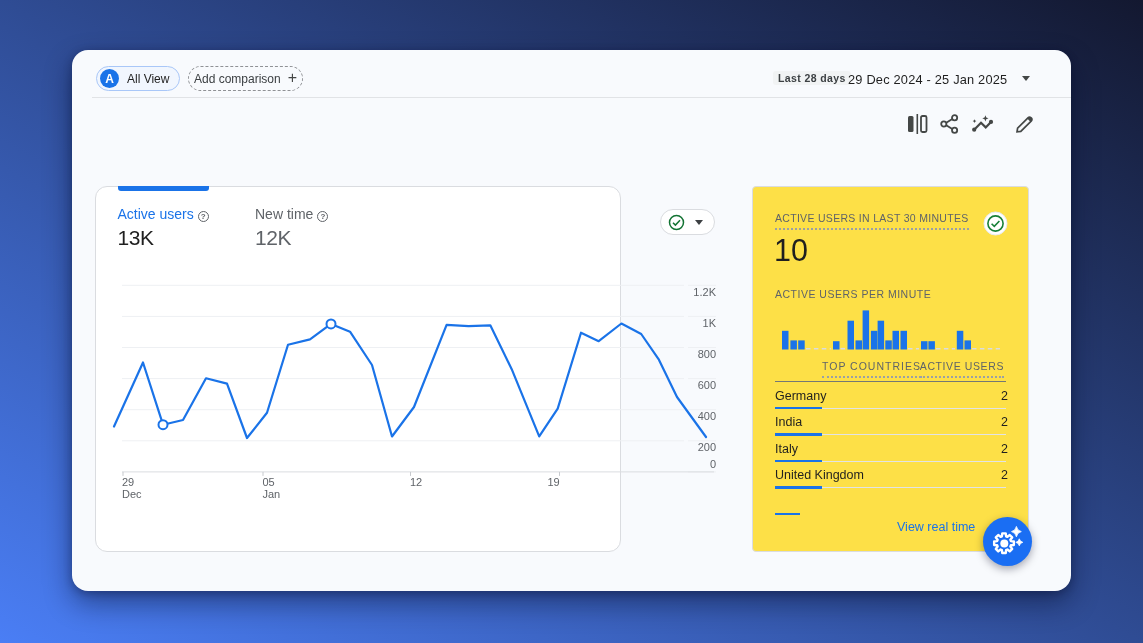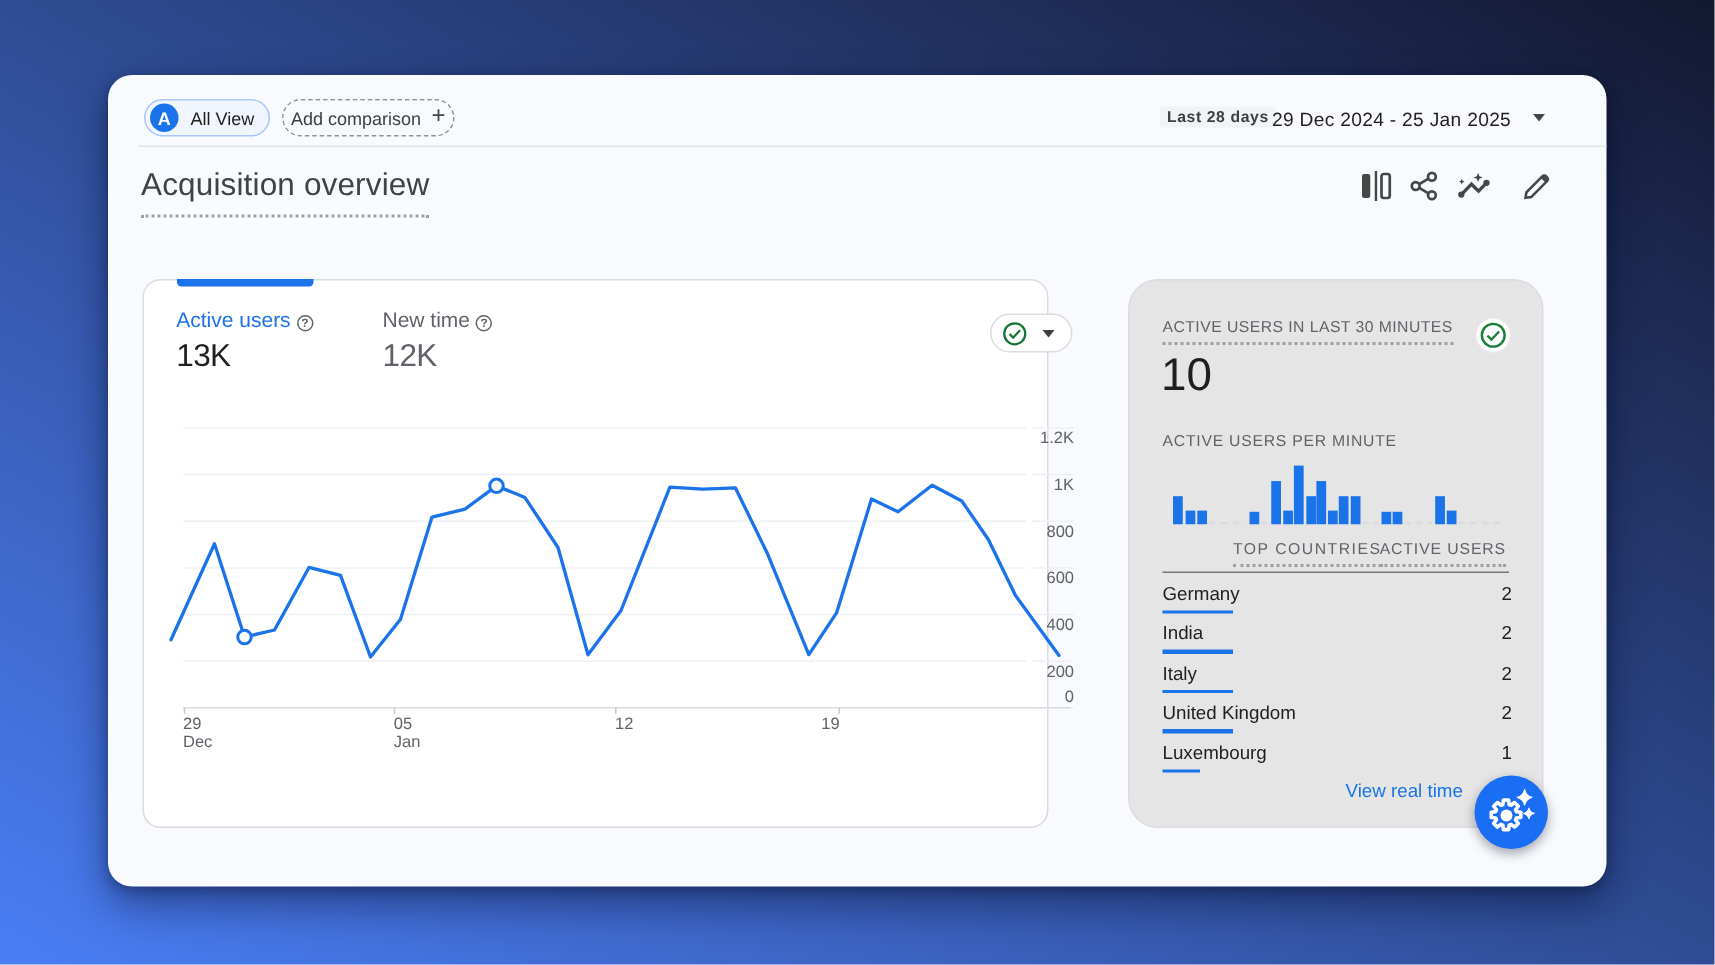--- a/index.html
+++ b/index.html
@@ -47,26 +47,26 @@
   }
   .topdivider { left:20px; top:46.5px; width:979px; height:1px; background:#e1e3e6; }
 
   .title {
     left:22px; top:62px; font-size:21px; color:#3f4346;
     border-bottom:2px dotted #9aa0a6; padding-bottom:7px; letter-spacing:.1px;
   }
 
   
   .cardL {
-    left:23px; top:136px; width:604px; height:366px; background:#fff;
+    left:23px; top:136px; width:526px; height:366px; background:#fff;
     border:1px solid #dadce0; border-radius:12px;
   }
   .cardR {
-    left:680px; top:136px; width:277px; height:366px; background:#e5e5e5;
-    border:1px solid #dadce0; border-radius:20px;
+    left:680px; top:136px; width:277px; height:366px; background:#fde047;
+    border:1px solid #dadce0; border-radius:4px;
   }
   .tabbar { left:22px; top:-1px; width:91px; height:5px; background:#1a73e8; border-radius:0 0 3px 3px; }
 
   .mlabel { font-size:14px; }
   .mval { font-size:21px; color:#1f1f1f; letter-spacing:-0.4px; }
   .help {
     display:inline-block; width:11px; height:11px; border:1.1px solid #5f6368; border-radius:50%;
     color:#5f6368; font-size:8px; text-align:center; line-height:10px; font-weight:bold;
     vertical-align:0.5px; margin-left:4px;
   }
@@ -97,21 +97,20 @@
 
   <div class="abs chip1">
       <div class="avatar">A</div>
       <span>All View</span>
     </div>
   <div class="abs chip2">Add comparison<span class="plus">+</span></div>
   <div class="abs last28">Last 28 days</div>
   <div class="abs daterange">29 Dec 2024 - 25 Jan 2025</div>
   <div class="abs caret"></div>
   <div class="abs topdivider"></div>
-  <div class="abs title">Acquisition overview</div>
 
   <svg class="abs" style="left:826px; top:58px;" width="140" height="32" viewBox="0 0 140 32">
     <g fill="none" stroke="#444746" stroke-width="1.8">
 
       <rect x="10" y="8" width="5.5" height="16" rx="1.5" fill="#444746" stroke="none"></rect>
       <line x1="19.3" y1="6" x2="19.3" y2="26" stroke-width="1.6"></line>
       <rect x="23" y="8" width="5.5" height="16" rx="1.5"></rect>
 
       <g transform="translate(43,7)">
         <circle cx="13.6" cy="2.8" r="2.6"></circle>
@@ -244,21 +243,20 @@
     </svg>
 
     <div class="abs sechead" style="left:22px; top:173px; letter-spacing:1px;margin-left:47px;">TOP COUNTRIES</div>
     <div class="abs sechead" style="right:24px; top:173px; letter-spacing:.6px;">ACTIVE USERS</div>
     <div class="abs" style="left:21.5px; top:193.5px; width:231.5px; height:1px; background:#747775;"></div>
 
     <div class="trow" style="top:201.5px;">Germany<span class="v">2</span></div>
     <div class="trow" style="top:228px;">India<span class="v">2</span></div>
     <div class="trow" style="top:254.5px;">Italy<span class="v">2</span></div>
     <div class="trow" style="top:281px;">United Kingdom<span class="v">2</span></div>
-    <div class="trow" style="top:307.5px;">Luxembourg<span class="v">1</span></div>
 
     <div class="abs" style="left:69px; top:220.5px; width:184px; height:1px; background:#e1e3e6;"></div>
     <div class="abs" style="left:69px; top:247px; width:184px; height:1px; background:#e1e3e6;"></div>
     <div class="abs" style="left:69px; top:273.5px; width:184px; height:1px; background:#e1e3e6;"></div>
     <div class="abs" style="left:69px; top:300px; width:184px; height:1px; background:#e1e3e6;"></div>
     <div class="abs" style="left:22px; top:219.5px; width:47px; height:2.5px; background:#1a73e8;"></div>
     <div class="abs" style="left:22px; top:246px; width:47px; height:2.5px; background:#1a73e8;"></div>
     <div class="abs" style="left:22px; top:272.5px; width:47px; height:2.5px; background:#1a73e8;"></div>
     <div class="abs" style="left:22px; top:299px; width:47px; height:2.5px; background:#1a73e8;"></div>
     <div class="abs" style="left:22px; top:325.5px; width:25px; height:2.5px; background:#1a73e8;"></div>

